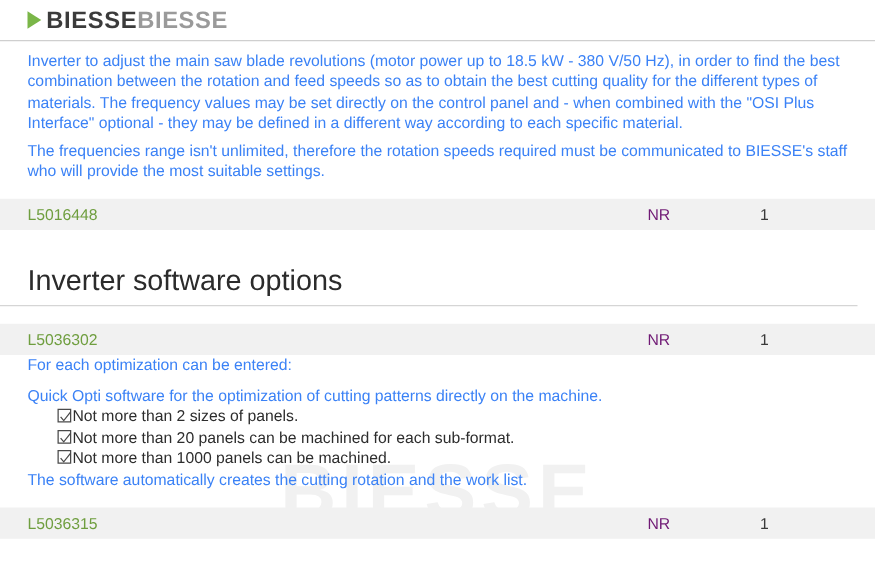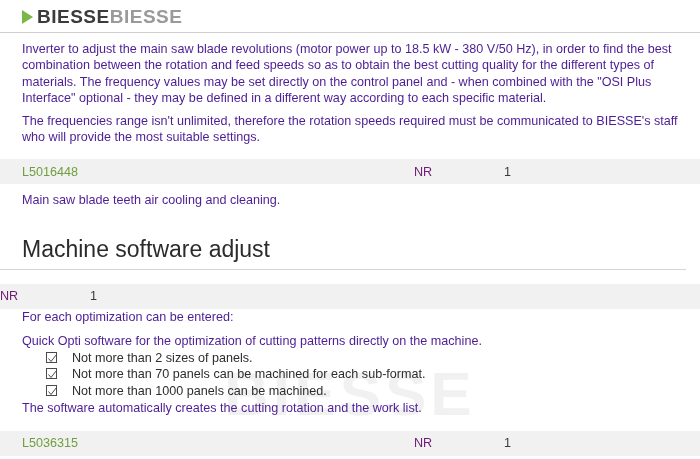--- a/index.html
+++ b/index.html
@@ -67,35 +67,35 @@
   }
   .logo .biesse { color: #3b3b3b; }
   .logo .america { color: #9a9a9a; font-weight: bold; }
 
   
   .para {
     margin: 0;
     padding: 8px 18px 0 22px;
     font-size: 12.6px;
     line-height: 16.4px;
-    color: #4c1d95;
+    color: #3b82f6;
   }
   .para.tight { padding-top: 6px; }
 
   
   .spec-row {
     display: flex;
     align-items: center;
     background: #f1f1f1;
     height: 25px;
     margin-top: 14px;
     font-size: 12.6px;
   }
   .spec-row .code {
-    width: 414px;
+    width: 518px;
     padding-left: 22px;
     color: #6f9e3f;
     box-sizing: border-box;
   }
   .spec-row .unit {
     width: 90px;
     color: #701a75;
   }
   .spec-row .qty {
     color: #3a3a3a;
@@ -117,21 +117,21 @@
   
   .checklist {
     list-style: none;
     margin: 0;
     padding: 0 0 0 46px;
   }
   .checklist li {
     font-size: 12.6px;
     line-height: 16.6px;
     position: relative;
-    padding-left: 26px;
+    padding-left: 12px;
     color: #2d2d2d;
   }
   .check-box {
     position: absolute;
     left: 0;
     top: 2px;
     width: 11px;
     height: 11px;
     border: 1px solid #4a4a4a;
     box-sizing: border-box;
@@ -154,25 +154,25 @@
   <p class="para">Inverter to adjust the main saw blade revolutions (motor power up to 18.5 kW - 380 V/50 Hz), in order to find the best combination between the rotation and feed speeds so as to obtain the best cutting quality for the different types of materials. The frequency values may be set directly on the control panel and - when combined with the "OSI Plus Interface" optional - they may be defined in a different way according to each specific material.</p>
 
   <p class="para tight">The frequencies range isn't unlimited, therefore the rotation speeds required must be communicated to BIESSE's staff who will provide the most suitable settings.</p>
 
   <div class="spec-row">
     <span class="code">L5016448</span>
     <span class="unit">NR</span>
     <span class="qty">1</span>
   </div>
 
-  <p class="para">Main saw blade teeth air cooling and cleaning.</p>
-
-  <h2 class="section-title">Machine software adjust</h2>
+
+  <h2 class="section-title">Inverter software options</h2>
 
   <div class="spec-row">
+    <span class="code">L5036302</span>
     <span class="unit">NR</span>
     <span class="qty">1</span>
   </div>
 
   <p class="para" style="padding-top:0;">For each optimization can be entered:</p>
   <p class="para" style="padding-bottom:0;">Quick Opti software for the optimization of cutting patterns directly on the machine.</p>
 
   <ul class="checklist">
     <li>
       <span class="check-box">
@@ -181,21 +181,21 @@
           </svg>
       </span>
       <span>Not more than 2 sizes of panels.</span>
     </li>
     <li>
       <span class="check-box">
         <svg width="11" height="11" viewBox="0 0 11 11">
             <path d="M1.5 5.5 L4 8.5 L9.5 1.5" fill="none" stroke="#4a4a4a" stroke-width="1"></path>
           </svg>
       </span>
-      <span>Not more than 70 panels can be machined for each sub-format.</span>
+      <span>Not more than 20 panels can be machined for each sub-format.</span>
     </li>
     <li>
       <span class="check-box">
         <svg width="11" height="11" viewBox="0 0 11 11">
             <path d="M1.5 5.5 L4 8.5 L9.5 1.5" fill="none" stroke="#4a4a4a" stroke-width="1"></path>
           </svg>
       </span>
       <span>Not more than 1000 panels can be machined.</span>
     </li>
   </ul>

